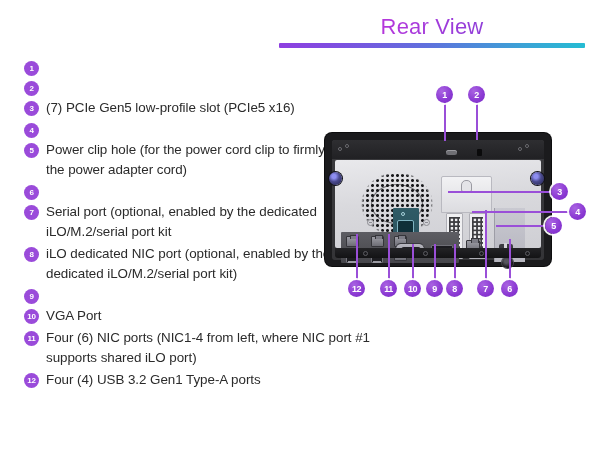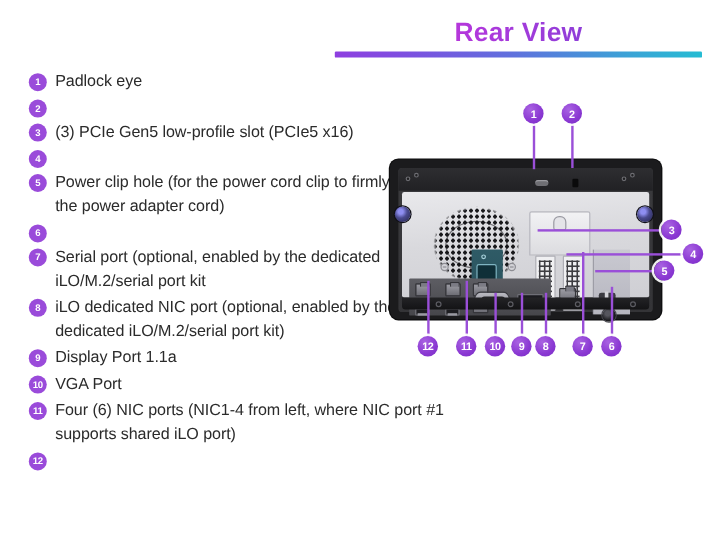--- a/index.html
+++ b/index.html
@@ -10,21 +10,21 @@
     position:relative;
     overflow:hidden;
     -webkit-font-smoothing:antialiased;
   }
 
   
   #title-block{
     position:absolute; left:279px; top:12px; width:306px; height:42px;
   }
   #page-title{
-    font-size:22px; font-weight:bold; letter-spacing:.2px;
+    font-size:22px; font-weight:normal; letter-spacing:.2px;
     text-align:center; line-height:30px;
     background:linear-gradient(90deg,#d62fd0 0%, #b038dc 38%, #8c3fd8 70%, #7a42d4 100%);
     -webkit-background-clip:text; background-clip:text;
     color:transparent; -webkit-text-fill-color:transparent;
   }
   #title-rule{
     position:absolute; left:0; top:31px; width:306px; height:5px; border-radius:1px;
     background:linear-gradient(90deg,#8e3fe0 0%, #7e4ee0 18%, #6070dd 48%, #3ba3d6 80%, #25bcd3 100%);
   }
 
@@ -257,28 +257,27 @@
 <body>
 
 <div id="title-block">
   <div id="page-title">Rear View</div>
   <div id="title-rule"></div>
 </div>
 
 <div id="legend">
   <div class="legend-item">
     <span class="lg-badge">1</span>
-    <span class="lg-text">Padlock eye</span>
   </div>
   <div class="legend-item">
     <span class="lg-badge">2</span>
   </div>
   <div class="legend-item">
     <span class="lg-badge">3</span>
-    <span class="lg-text">(3) PCIe Gen5 low-profile slot (PCIe5 x16)</span>
+    <span class="lg-text">(7) PCIe Gen5 low-profile slot (PCIe5 x16)</span>
   </div>
   <div class="legend-item">
     <span class="lg-badge">4</span>
   </div>
   <div class="legend-item">
     <span class="lg-badge">5</span>
     <span class="lg-text">Power clip hole (for the power cord clip to firmly secure the power adapter cord)</span>
   </div>
   <div class="legend-item">
     <span class="lg-badge">6</span>
@@ -286,32 +285,32 @@
   <div class="legend-item">
     <span class="lg-badge">7</span>
     <span class="lg-text">Serial port (optional, enabled by the dedicated iLO/M.2/serial port kit</span>
   </div>
   <div class="legend-item">
     <span class="lg-badge">8</span>
     <span class="lg-text">iLO dedicated NIC port (optional, enabled by the dedicated iLO/M.2/serial port kit)</span>
   </div>
   <div class="legend-item">
     <span class="lg-badge">9</span>
-    <span class="lg-text">Display Port 1.1a</span>
   </div>
   <div class="legend-item">
     <span class="lg-badge">10</span>
     <span class="lg-text">VGA Port</span>
   </div>
   <div class="legend-item">
     <span class="lg-badge">11</span>
     <span class="lg-text">Four (6) NIC ports (NIC1-4 from left, where NIC port #1 supports shared iLO port)</span>
   </div>
   <div class="legend-item">
     <span class="lg-badge">12</span>
+    <span class="lg-text">Four (4) USB 3.2 Gen1 Type-A ports</span>
   </div>
 </div>
 
 <div id="server-fig">
 
   <div id="chassis">
     <div id="chassis-inner">
 
       <div id="top-strip">
         <div class="corner-holes" style="left:6px;">

